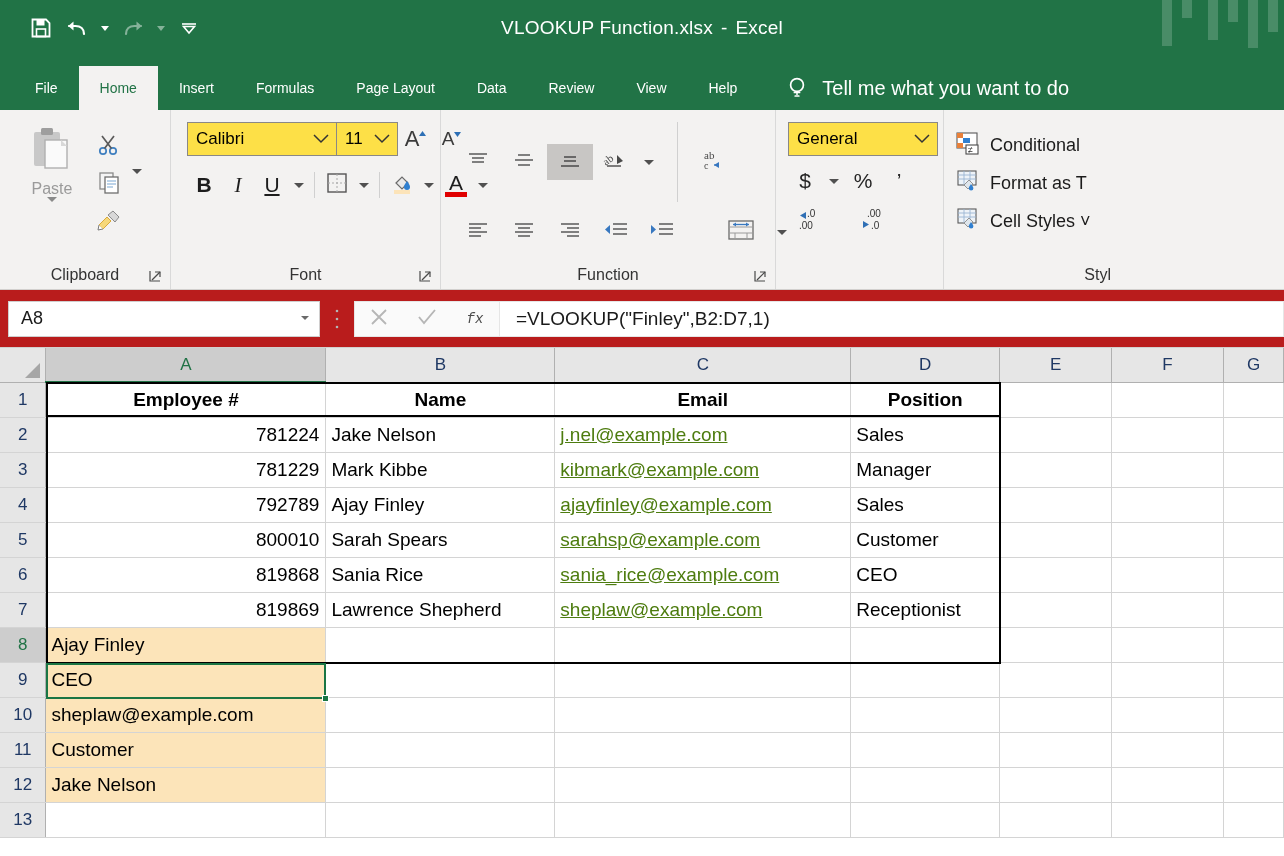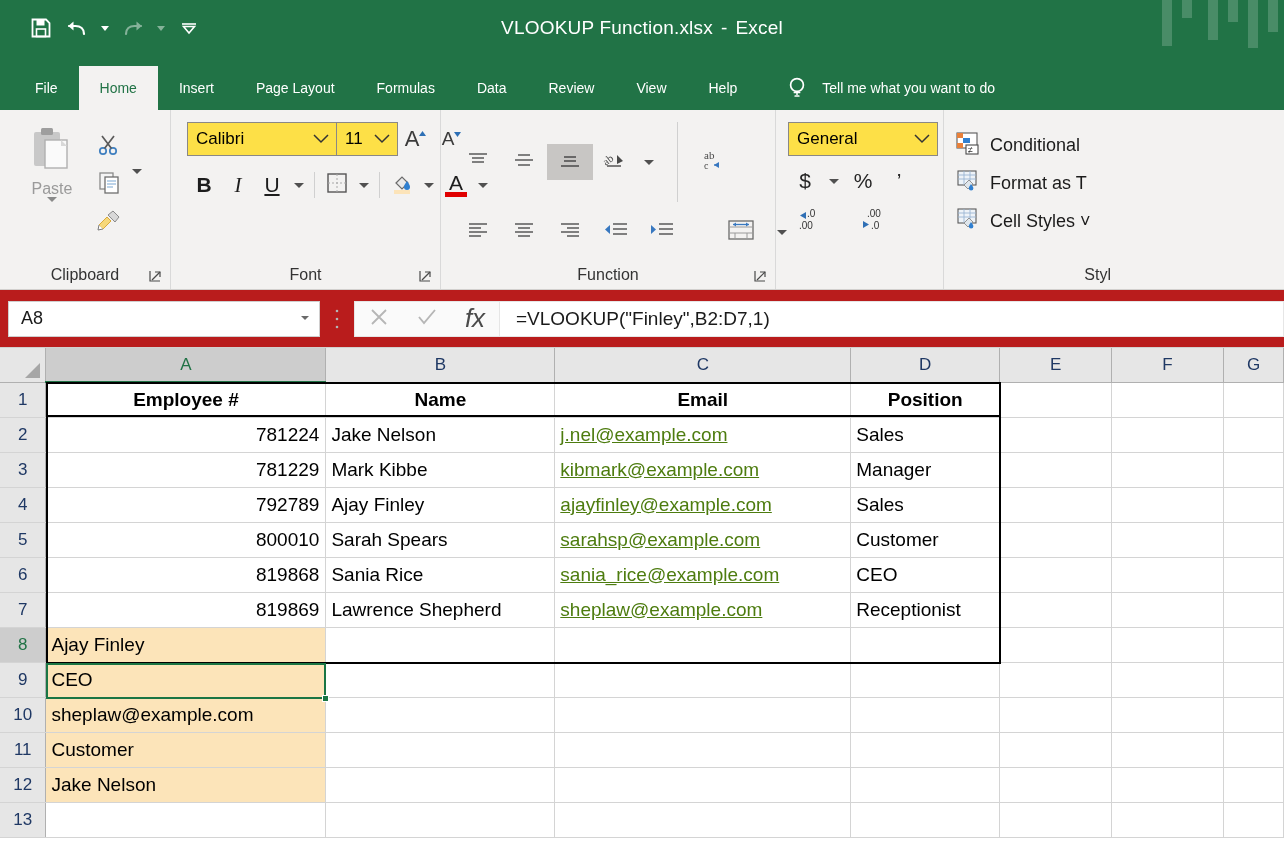--- a/index.html
+++ b/index.html
@@ -54,21 +54,21 @@
   .tab {
     height: 44px; padding: 0 21px;
     display: flex; align-items: center; justify-content: center;
     color: #ffffff; font-size: 14px; white-space: nowrap;
   }
   .tab.active {
     background: #f3f2f1; color: #217346; font-weight: normal; justify-content: flex-end;
   }
   .tellme {
     display: flex; align-items: center; gap: 14px; margin-left: 28px;
-    color: #ffffff; font-size: 14px; height: 44px;
+    color: #ffffff; font-size: 20px; height: 44px;
   }
   .bulb { width: 22px; height: 26px; position: relative; display:block; }
 
   
   .ribbon {
     height: 180px; background: #f3f2f1;
     border-bottom: 1px solid #d2d0ce;
     display: flex; position: relative;
     overflow: hidden;
   }
@@ -155,21 +155,21 @@
   }
   .namebox {
     width: 312px; height: 36px; background: #ffffff; border: 1px solid #d0cece;
     display:flex; align-items:center; padding: 0 6px 0 12px; font-size: 18px; color: #1a1a1a;
   }
   .namebox .val { flex: 1; }
   .namebox .chev-sm { width: 16px; display:flex; align-items:center; justify-content:center; }
   .fb-dots { width: 34px; height: 36px; display:flex; align-items:center; justify-content:center; }
   .fb-btns { display:flex; align-items:center; background: #fafafa; height: 36px; border: 1px solid #e6e6e6; border-right: none; }
   .fb-btn { width: 48px; height: 34px; display:flex; align-items:center; justify-content:center; }
-  .fx { font-style: italic; font-family: Liberation Sans, sans-serif; font-size: 26px; color: #4b4b4b; }
+  .fx { font-style: italic; font-family: Liberation Mono, monospace; font-size: 14px; color: #4b4b4b; }
   .fb-input {
     flex: 1; height: 36px; background: #ffffff; border: 1px solid #e6e6e6;
     display:flex; align-items:center; padding-left: 16px;
     font-size: 19px; color: #1a1a1a; white-space: nowrap; overflow: hidden;
   }
 
   
   .gridwrap { position: relative; height: 498px; background: #ffffff; overflow: hidden; }
   table.grid { border-collapse: collapse; table-layout: fixed; }
   .corner {
@@ -277,24 +277,24 @@
   <div class="tab">
       <span>File</span>
     </div>
   <div class="tab active">
       <span>Home</span>
     </div>
   <div class="tab">
       <span>Insert</span>
     </div>
   <div class="tab">
+      <span>Formulas</span>
+    </div>
+  <div class="tab">
       <span>Page Layout</span>
-    </div>
-  <div class="tab">
-      <span>Formulas</span>
     </div>
   <div class="tab">
       <span>Data</span>
     </div>
   <div class="tab">
       <span>Review</span>
     </div>
   <div class="tab">
       <span>View</span>
     </div>

